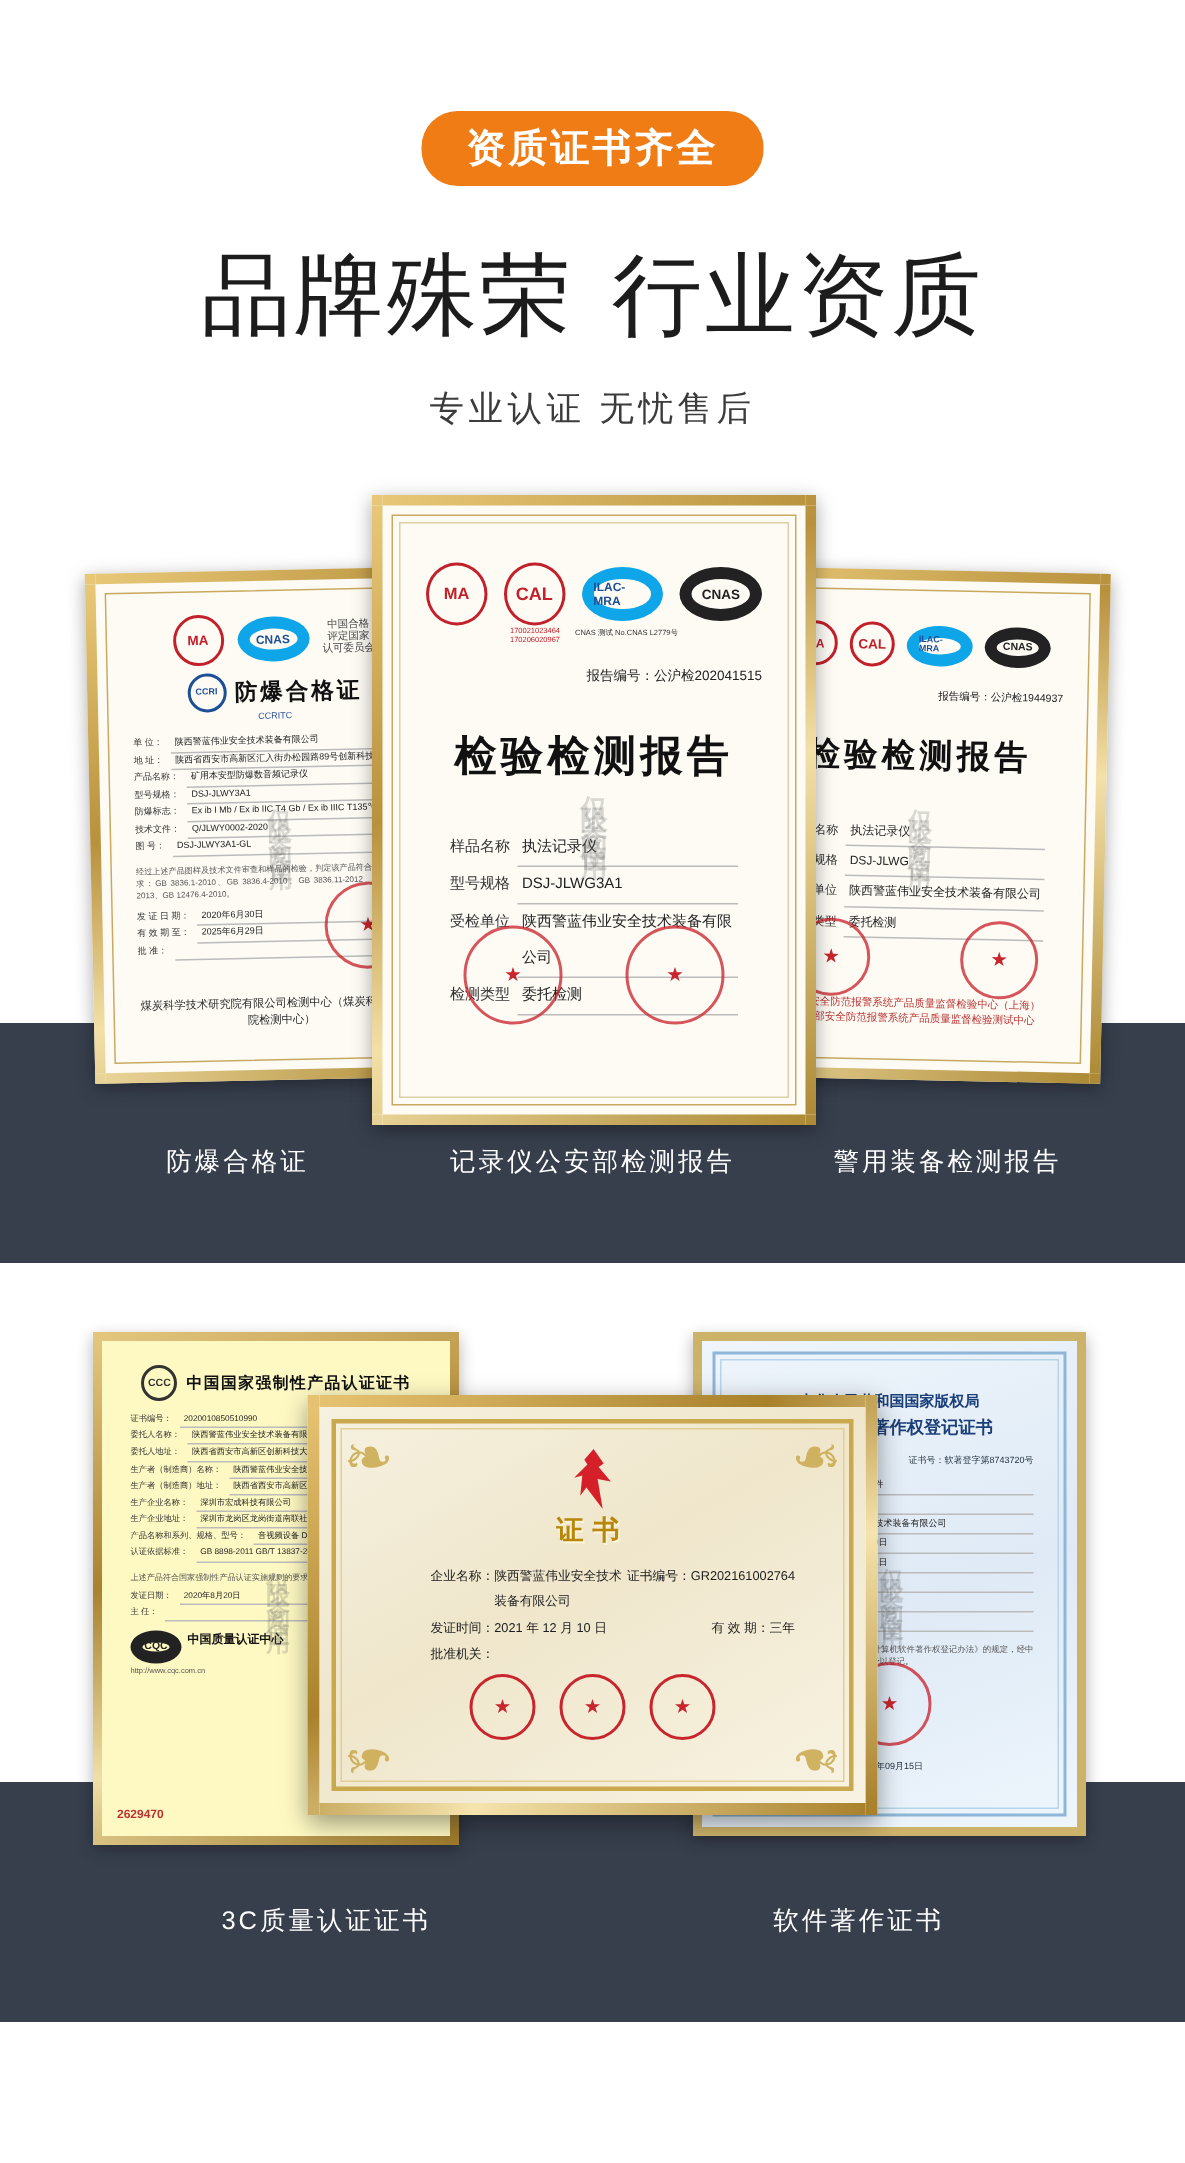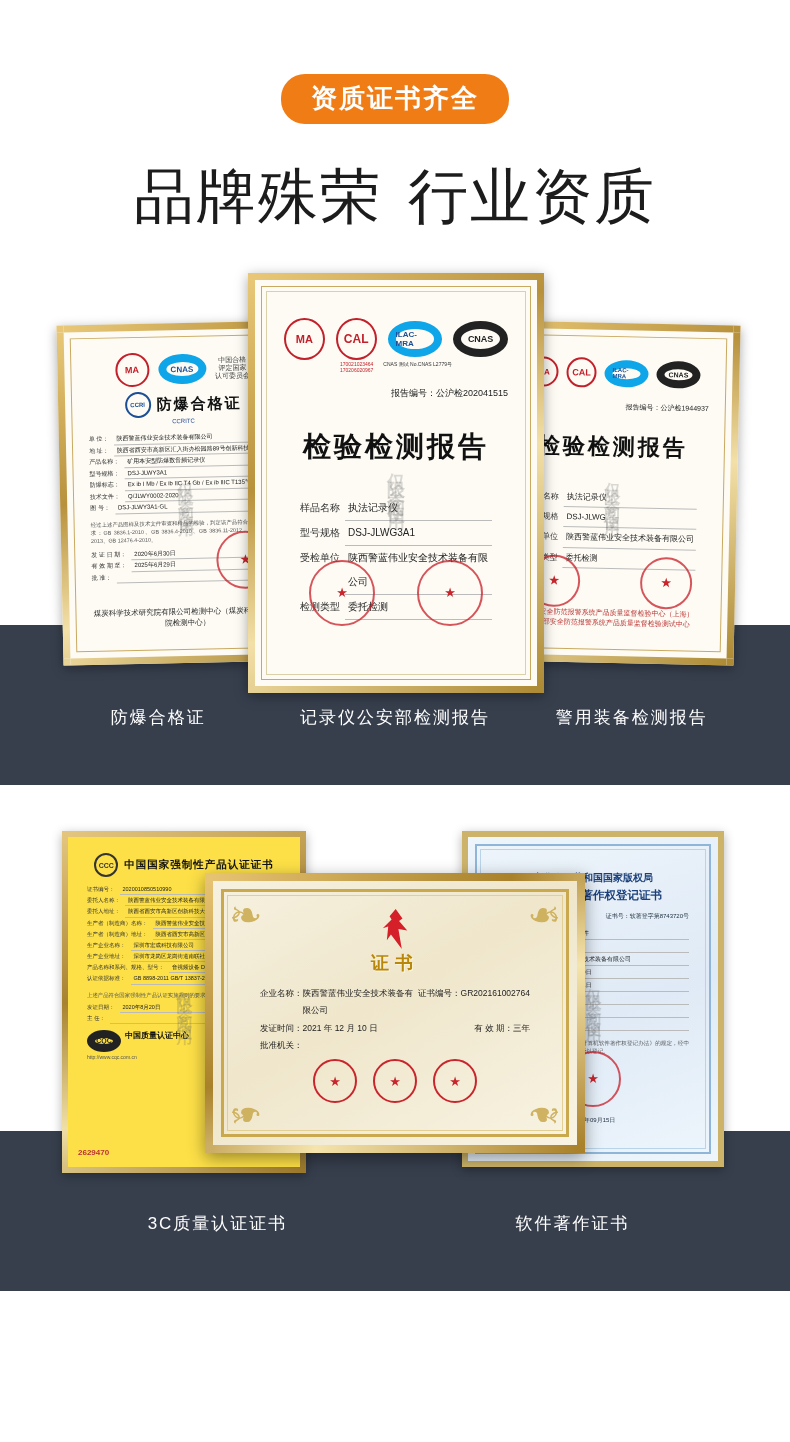--- a/index.html
+++ b/index.html
@@ -218,21 +218,21 @@
   #cert-ex   { left: 60px;  top: 50px;  width: 250px; height: 340px; transform: rotate(-1.2deg); }
   #cert-rec  { left: 248px; top: 0px;   width: 296px; height: 420px; z-index: 5; }
   #cert-pol  { left: 487px; top: 50px;  width: 250px; height: 340px; transform: rotate(1.2deg); }
 
   
   #cert-3c   { left: 62px;  top: 20px;  width: 244px; height: 342px; }
   #cert-hi   { left: 205px; top: 62px;  width: 380px; height: 280px; z-index: 6; }
   #cert-sw   { left: 462px; top: 20px;  width: 262px; height: 336px; }
 
   
-  .plain-cert { background:#fde047; border:6px solid; border-image: linear-gradient(160deg,#e3c57e,#a8822f 40%,#f0dfa6 70%,#9e7b2c) 1; box-shadow:0 3px 10px rgba(0,0,0,.3); }
+  .plain-cert { background:#fef9c3; border:6px solid; border-image: linear-gradient(160deg,#e3c57e,#a8822f 40%,#f0dfa6 70%,#9e7b2c) 1; box-shadow:0 3px 10px rgba(0,0,0,.3); }
   .cert-3c-head { text-align:center; font-size:10.5px; font-weight:bold; color:#111; letter-spacing:1px; }
   .sw-head { text-align:center; color:#1b3f7a; font-size:10px; font-weight:bold; line-height:1.7; }
   .sw-bg { position:absolute; inset:0; background:linear-gradient(160deg,#eef5fb,#dfeaf6 55%,#eef6fc); }
   .sw-border { position:absolute; inset:7px; border:2px solid #8fb6d8; }
   .sw-border2 { position:absolute; inset:12px; border:1px solid #b9d3e8; }
 
   
   .hi-bg { position:absolute; inset:0; background:linear-gradient(150deg,#f6f1e0,#efe6cb 45%,#f8f3e3); }
   .hi-frame { position:absolute; inset:8px; border:3px solid #caa84e; }
   .hi-frame2 { position:absolute; inset:14px; border:1px solid #e2cf93; }
@@ -242,21 +242,21 @@
     text-shadow: 1px 1px 0 #fff7d8, 2px 2px 2px rgba(0,0,0,.25);
   }
   .hi-sub { text-align:center; font-size:18px; font-weight:bold; color:#b8860b; letter-spacing:6px; margin-top:2px; text-shadow:1px 1px 0 #fff7d8; }
   .hi-flame {
     width: 34px; height: 40px; margin: 0 auto;
     background: #d5202a;
     clip-path: polygon(52% 0%, 72% 24%, 62% 30%, 86% 54%, 60% 50%, 70% 100%, 38% 64%, 26% 78%, 30% 44%, 14% 48%, 40% 26%, 34% 18%);
   }
   .hi-rows { font-size:8.5px; color:#1d1d1d; line-height:2.05; padding: 0 16px; }
   .hi-rows .line { display:flex; }
-  .hi-rows .line span:first-child { white-space:nowrap; }
+  .hi-rows .line span:first-child { white-space:nowrap;margin-left:27px; }
   .hi-seals { display:flex; justify-content:center; gap:16px; margin-top:4px; }
   .hi-seal {
     width:44px; height:44px; border-radius:50%;
     border:2px solid #c8252d; color:#c8252d;
     display:flex; align-items:center; justify-content:center;
     font-size:6px; position:relative;
   }
   .corner-orn { position:absolute; width:46px; height:46px; color:#c9a94d; font-size:40px; line-height:1; opacity:.85; }
   .c-tl { left:16px; top:14px; }
   .c-tr { right:16px; top:14px; transform:scaleX(-1); }
@@ -266,20 +266,21 @@
 </head>
 <body>
 
 <div class="page">
 
   <div class="header">
     <div class="badge">资质证书齐全</div>
     <div class="main-title">
       <span>品牌殊荣</span><span class="gap"></span><span>行业资质</span>
     </div>
+    <div class="sub-title">专业认证 无忧售后</div>
   </div>
 
   <div class="group">
     <div class="dark-strip"></div>
 
     <div class="certs">
 
       <div class="cert frame-gold" id="cert-ex">
         <div class="frame-inner"></div>
         <div class="cert-body">

